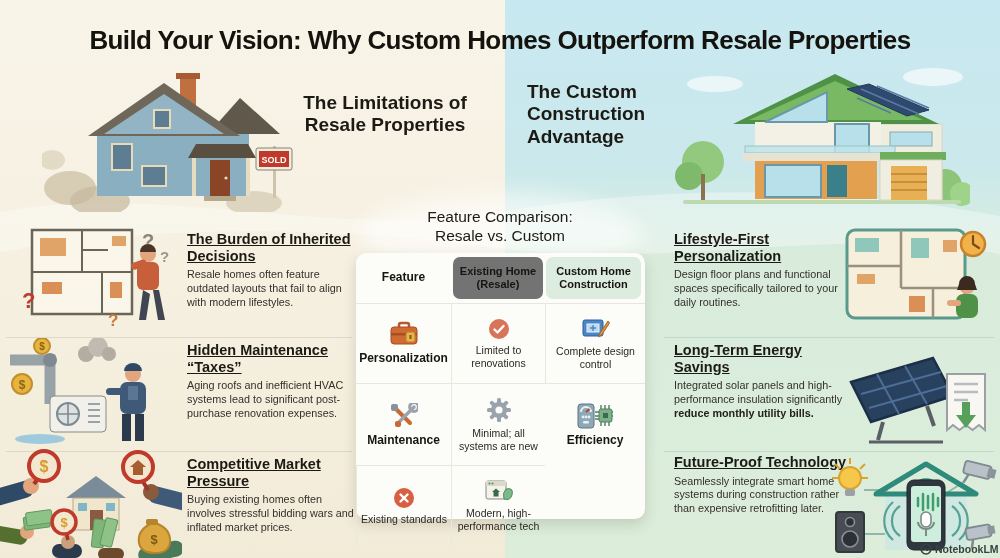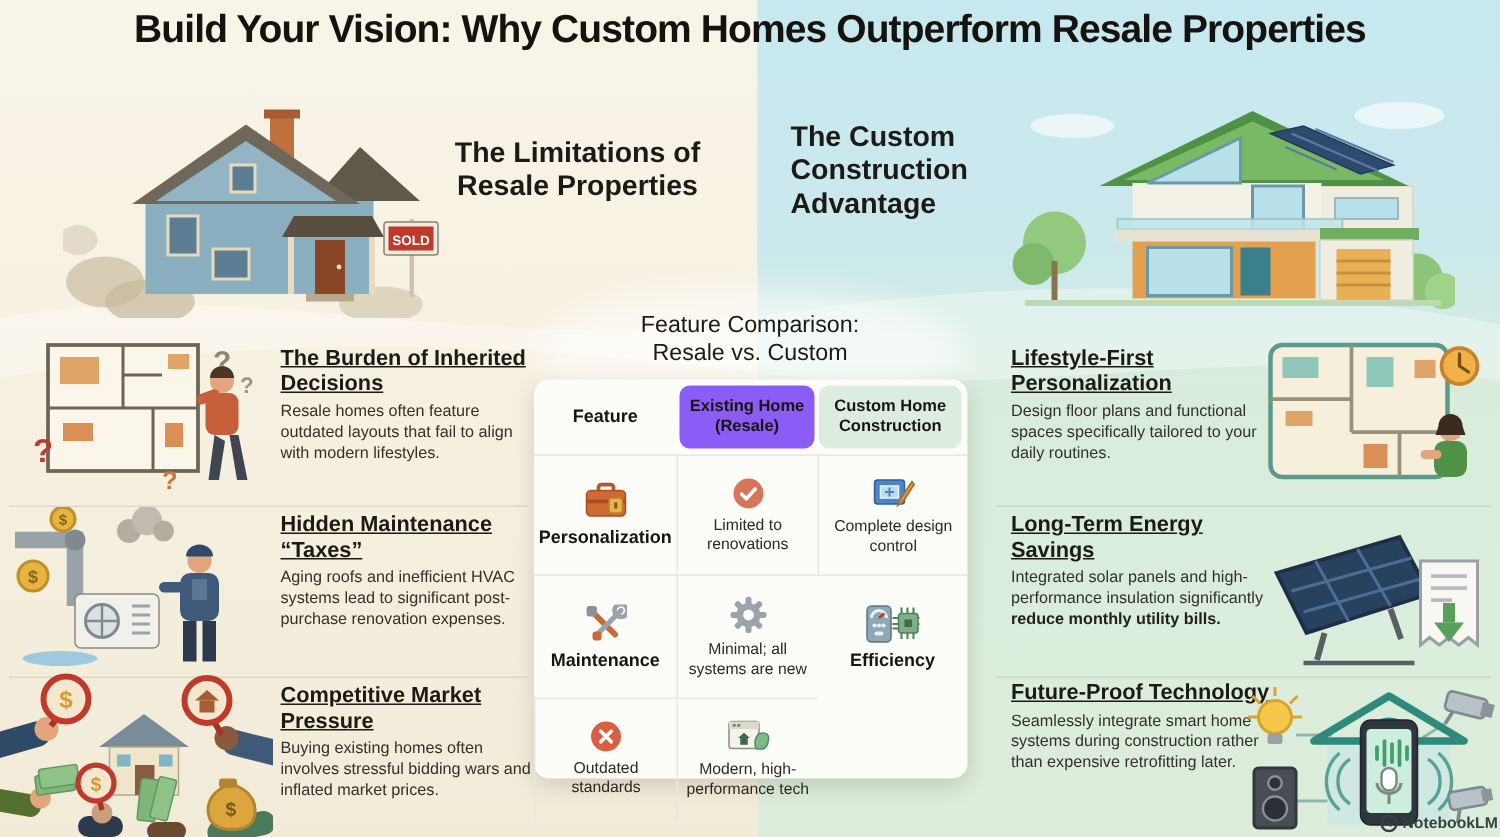--- a/index.html
+++ b/index.html
@@ -5,41 +5,41 @@
   html,body{margin:0;padding:0;}
   body{font-family:"Liberation Sans",sans-serif;color:#17150f;}
   .canvas{position:relative;width:1000px;height:558px;overflow:hidden;background:#f6f1e2;}
   .bg-left{position:absolute;left:0;top:0;width:505px;height:558px;
     background:linear-gradient(180deg,#f8f4e8 0%,#f5efdf 60%,#f2ebd8 100%);}
   .bg-right{position:absolute;left:505px;top:0;width:495px;height:558px;
     background:linear-gradient(180deg,#c8e8f1 0%,#cbe9ec 30%,#d9ecdc 46%,#dcedda 100%);}
   .ribbon{position:absolute;left:0;top:0;width:1000px;height:558px;pointer-events:none;}
   .glow{position:absolute;left:358px;top:192px;width:284px;height:86px;border-radius:50%;
     background:rgba(255,255,255,.55);filter:blur(10px);}
-  .page-title{position:absolute;top:4px;left:0;width:1000px;text-align:center;
+  .page-title{position:absolute;top:25px;left:0;width:1000px;text-align:center;
     font-size:26px;font-weight:bold;letter-spacing:-.6px;color:#15130d;}
   .heading{position:absolute;font-weight:bold;font-size:19px;line-height:1.18;color:#1c1a14;}
   .heading-left{left:284px;top:92px;width:202px;text-align:center;}
   .heading-right{left:527px;top:81px;width:150px;text-align:left;}
   .ill{position:absolute;}
   .item{position:absolute;width:168px;}
   .item h3{margin:0 0 4px 0;font-size:14.5px;line-height:1.15;color:#1c1a14;text-decoration:underline;}
   .item p{margin:0;font-size:10.8px;line-height:1.28;color:#33302a;}
   .item p b{color:#23211b;}
   .divider{position:absolute;height:1px;background:rgba(0,0,0,.09);}
   .comp-title{position:absolute;left:403px;top:208px;width:194px;text-align:center;
     font-size:15.5px;font-weight:normal;line-height:1.22;color:#1c1a14;}
   .comp-table{position:absolute;left:356px;top:253px;width:289px;height:266px;
     background:#fcfcf9;border-radius:10px;box-shadow:0 5px 14px rgba(60,60,40,.18);
     display:grid;grid-template-columns:95px 94px 100px;grid-template-rows:50px 1fr 1fr 1fr;}
   .th,.td{display:flex;flex-direction:column;align-items:center;justify-content:center;
     text-align:center;gap:4px;padding:13px 4px;box-sizing:border-box;}
   .th{font-weight:bold;font-size:11px;line-height:1.15;}
   .th.f{font-size:12px;}
-  .th.resale{background:#8b5cf6;border-radius:7px;margin:4px 2px;}
+  .th.resale{background:#737373;border-radius:7px;margin:4px 2px;}
   .th.custom{background:#dcecdf;border-radius:7px;margin:4px 4px 4px 1px;}
   .td{font-size:10.5px;line-height:1.2;border-top:1px solid #e7e6df;color:#2b2922;}
   .td.bl{border-left:1px solid #e7e6df;}
   .feature-label{font-weight:bold;font-size:12px;color:#17150f;}
   .watermark{position:absolute;left:920px;top:543px;display:flex;align-items:center;gap:3px;
     font-size:10.5px;font-weight:bold;color:#37423f;}
   svg text{font-family:"Liberation Sans",sans-serif;}
 </style>
 </head>
 <body>
@@ -186,21 +186,21 @@
         <rect x="26" y="10" width="5" height="5" fill="#3f6a4c"></rect>
         <path d="M24 6 v-4 M28 6 v-4 M32 6 v-4 M24 19 v4 M28 19 v4 M32 19 v4 M22 9 h-4 M22 13 h-4 M22 16 h-4 M35 9 h4 M35 13 h4" stroke="#4f7f5d" stroke-width="1.4"></path>
       </svg>
       <span class="feature-label">Efficiency</span>
     </div>
     <div class="td bl">
       <svg width="22" height="22" viewBox="0 0 22 22">
         <circle cx="11" cy="11" r="10" fill="#d95f43"></circle>
         <path d="M7.5 7.5 l7 7 M14.5 7.5 l-7 7" stroke="#fff" stroke-width="2.4" stroke-linecap="round"></path>
       </svg>
-      <span>Outdated standards</span>
+      <span>Existing standards</span>
     </div>
     <div class="td bl">
       <svg width="30" height="24" viewBox="0 0 30 24">
         <rect x="2" y="2" width="20" height="18" rx="2" fill="#f4f2ea" stroke="#8a8a80"></rect>
         <rect x="2" y="2" width="20" height="5" fill="#dcd9cc"></rect>
         <circle cx="5.5" cy="4.5" r="1" fill="#4f9247"></circle>
           <circle cx="8.5" cy="4.5" r="1" fill="#4f9247"></circle>
         <polygon points="8,13 12,9.5 16,13" fill="#3a6a4a"></polygon>
         <rect x="9.5" y="13" width="5" height="4.5" fill="#3a6a4a"></rect>
         <path d="M22 10 q8 -2 6 6 q-1.5 6 -8 4 q-2 -6 2 -10 z" fill="#7cb98a" stroke="#4f8f5f"></path>

